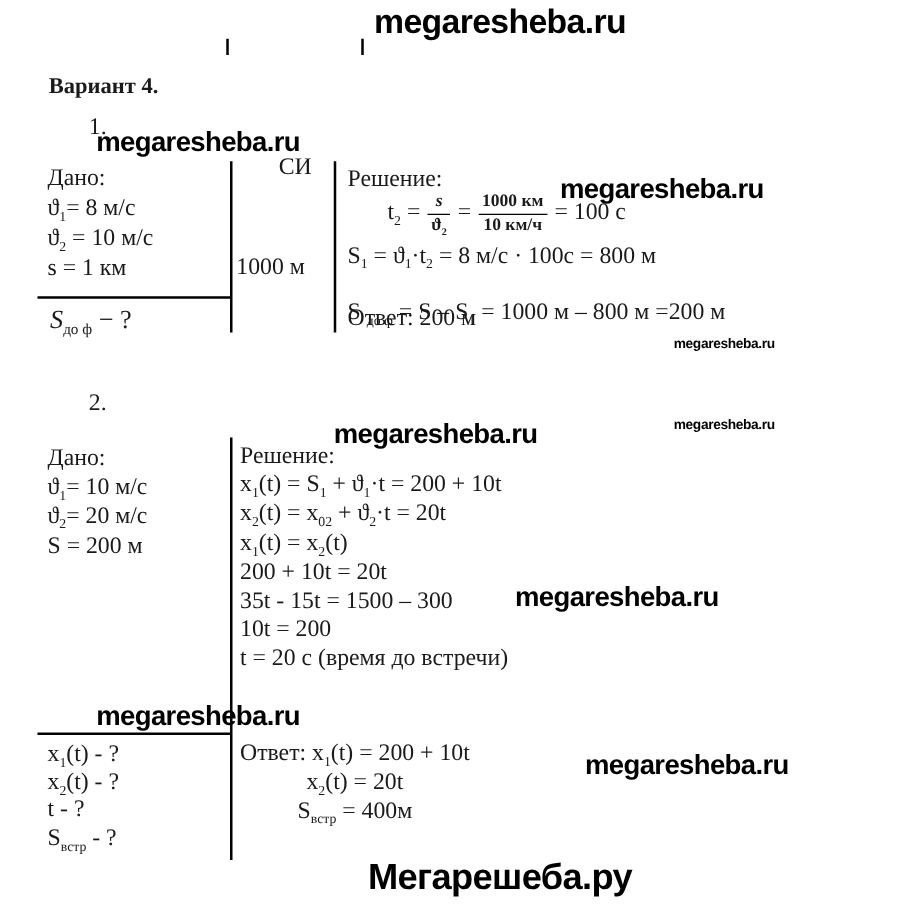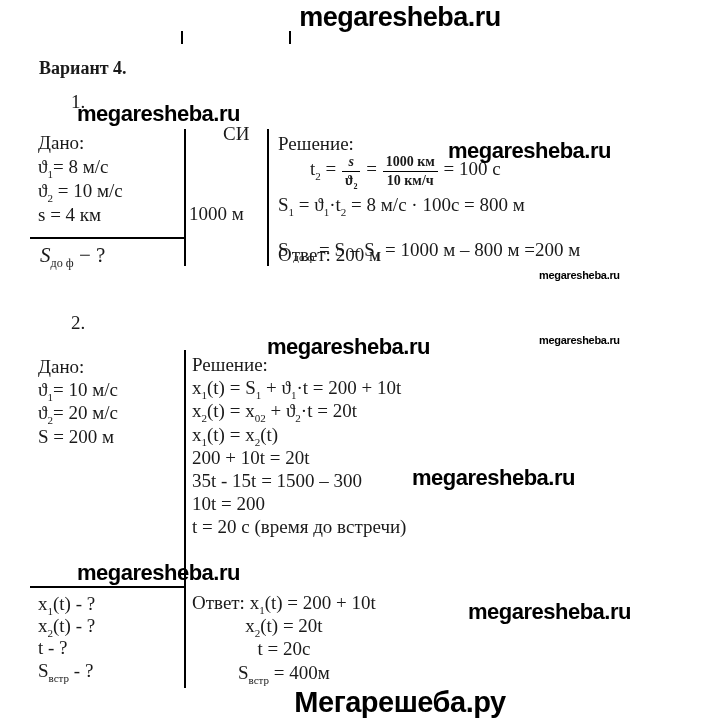--- a/index.html
+++ b/index.html
@@ -43,21 +43,21 @@
 
 <div class="abs variant" style="left:39px;top:46px;margin-top:12px;">Вариант 4.</div>
 
 <div class="abs pnum" style="left:71px;top:91px;">1.</div>
 <div class="abs wm wm-lg" style="left:37px;top:101px;">megaresheba.ru</div>
 
 <div class="abs body-text lh24" style="left:38px;top:131px;">
   <div>Дано:</div>
   <div>ϑ<sub>1</sub>= 8 м/с</div>
   <div>ϑ<sub>2</sub> = 10 м/с</div>
-  <div>s = 4 км</div>
+  <div>s = 1 км</div>
 </div>
 
 <div class="vline" style="left:184px;top:129px;height:137px;"></div>
 <div class="vline" style="left:267px;top:129px;height:137px;"></div>
 <div class="hline" style="left:30px;top:237px;width:155px;"></div>
 
 <div class="abs body-text" style="left:192px;top:123px;margin-left:31px;">СИ</div>
 <div class="abs body-text" style="left:189px;top:203px;">1000 м</div>
 
 <div class="abs body-text" style="left:40px;top:243px;font-size:21px;"><i>S</i><sub>до ф</sub> − ?</div>
@@ -102,19 +102,18 @@
 <div class="abs body-text lh22" style="left:38px;top:593px;">
   <div>x<sub>1</sub>(t) - ?</div>
   <div>x<sub>2</sub>(t) - ?</div>
   <div>t - ?</div>
   <div>S<sub>встр</sub> - ?</div>
 </div>
 
 <div class="abs body-text lh23" style="left:192px;top:591px;text-align:center;">
   <div>Ответ: x<sub>1</sub>(t) = 200 + 10t</div>
   <div>x<sub>2</sub>(t) = 20t</div>
-  <div>t = 20c</div>
   <div>S<sub>встр</sub> = 400м</div>
 </div>
 
 <div class="abs wm wm-lg" style="left:428px;top:599px;">megaresheba.ru</div>
 
 <div class="abs wm footer-title">Мегарешеба.ру</div>
 
 </body></html>

